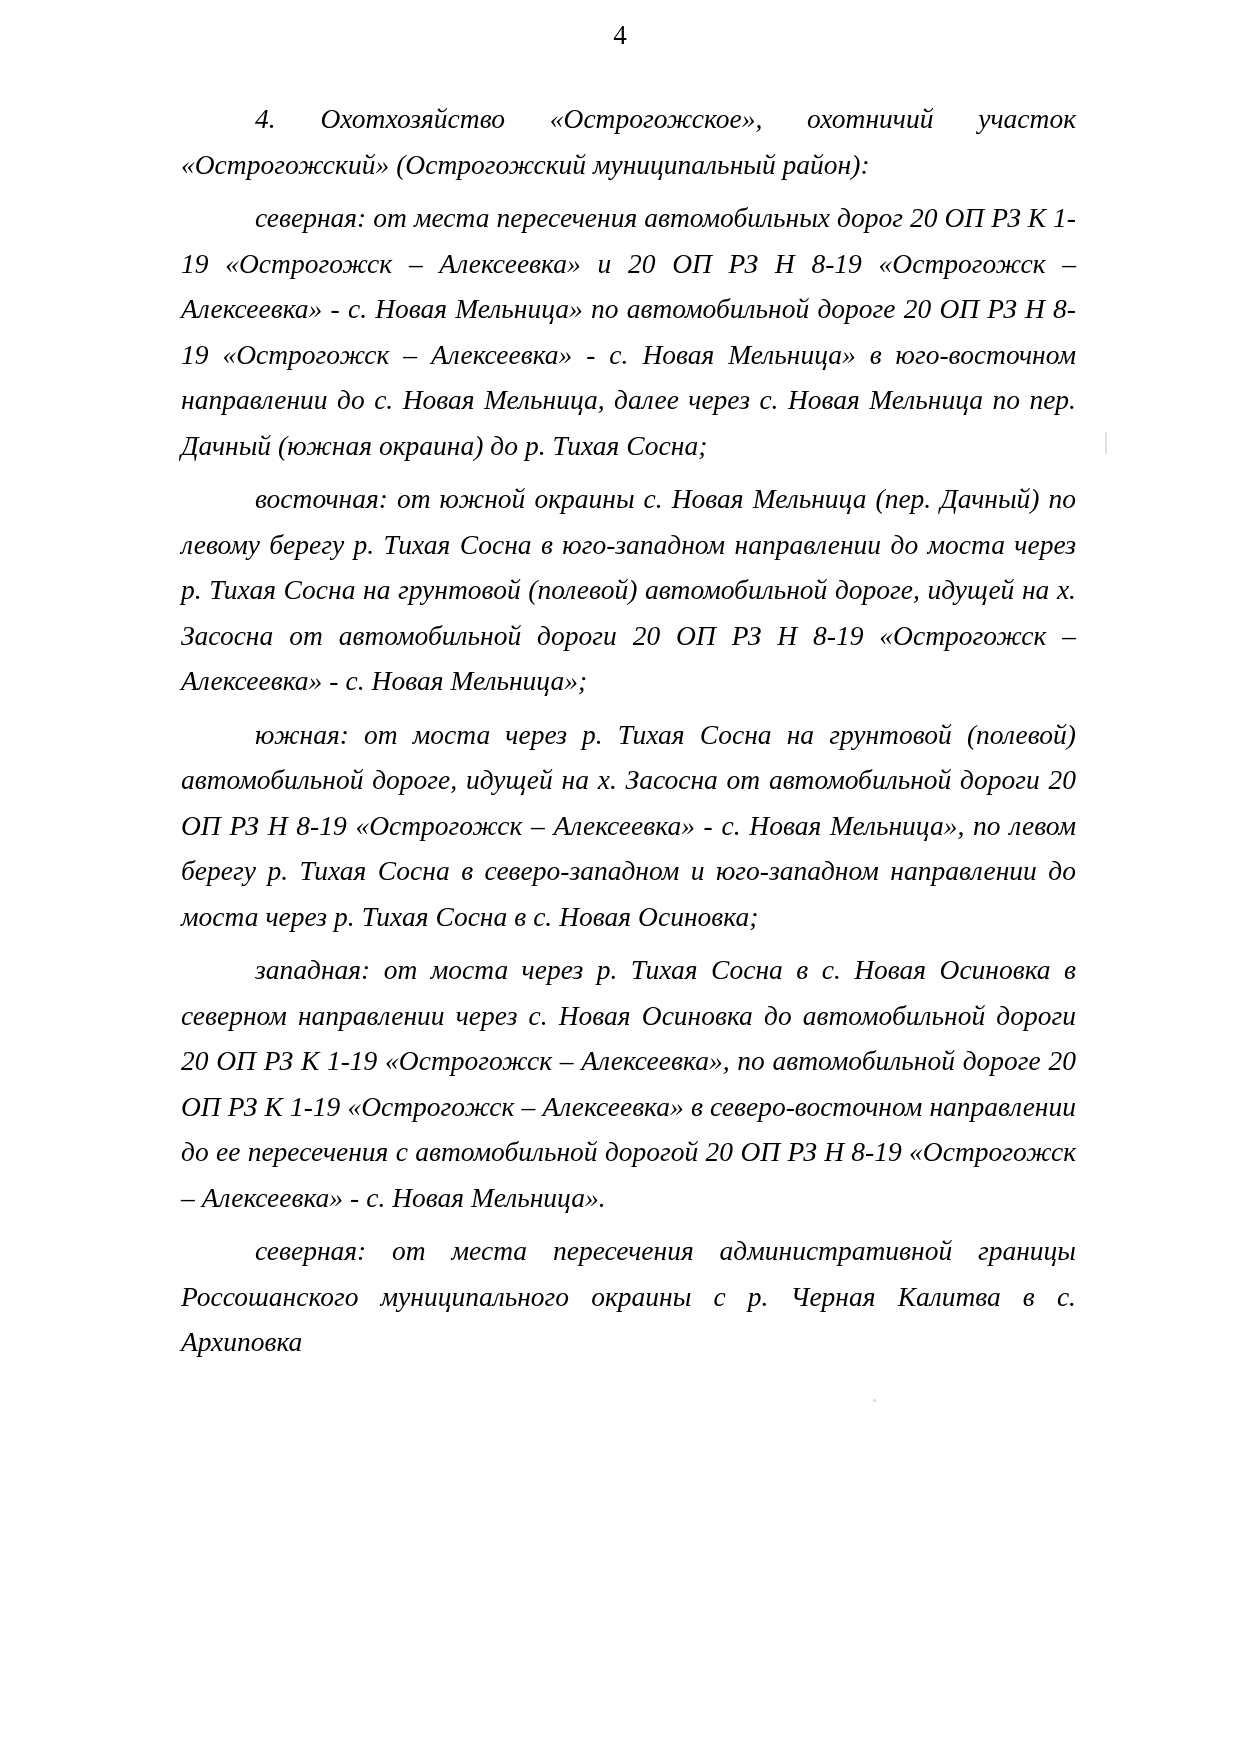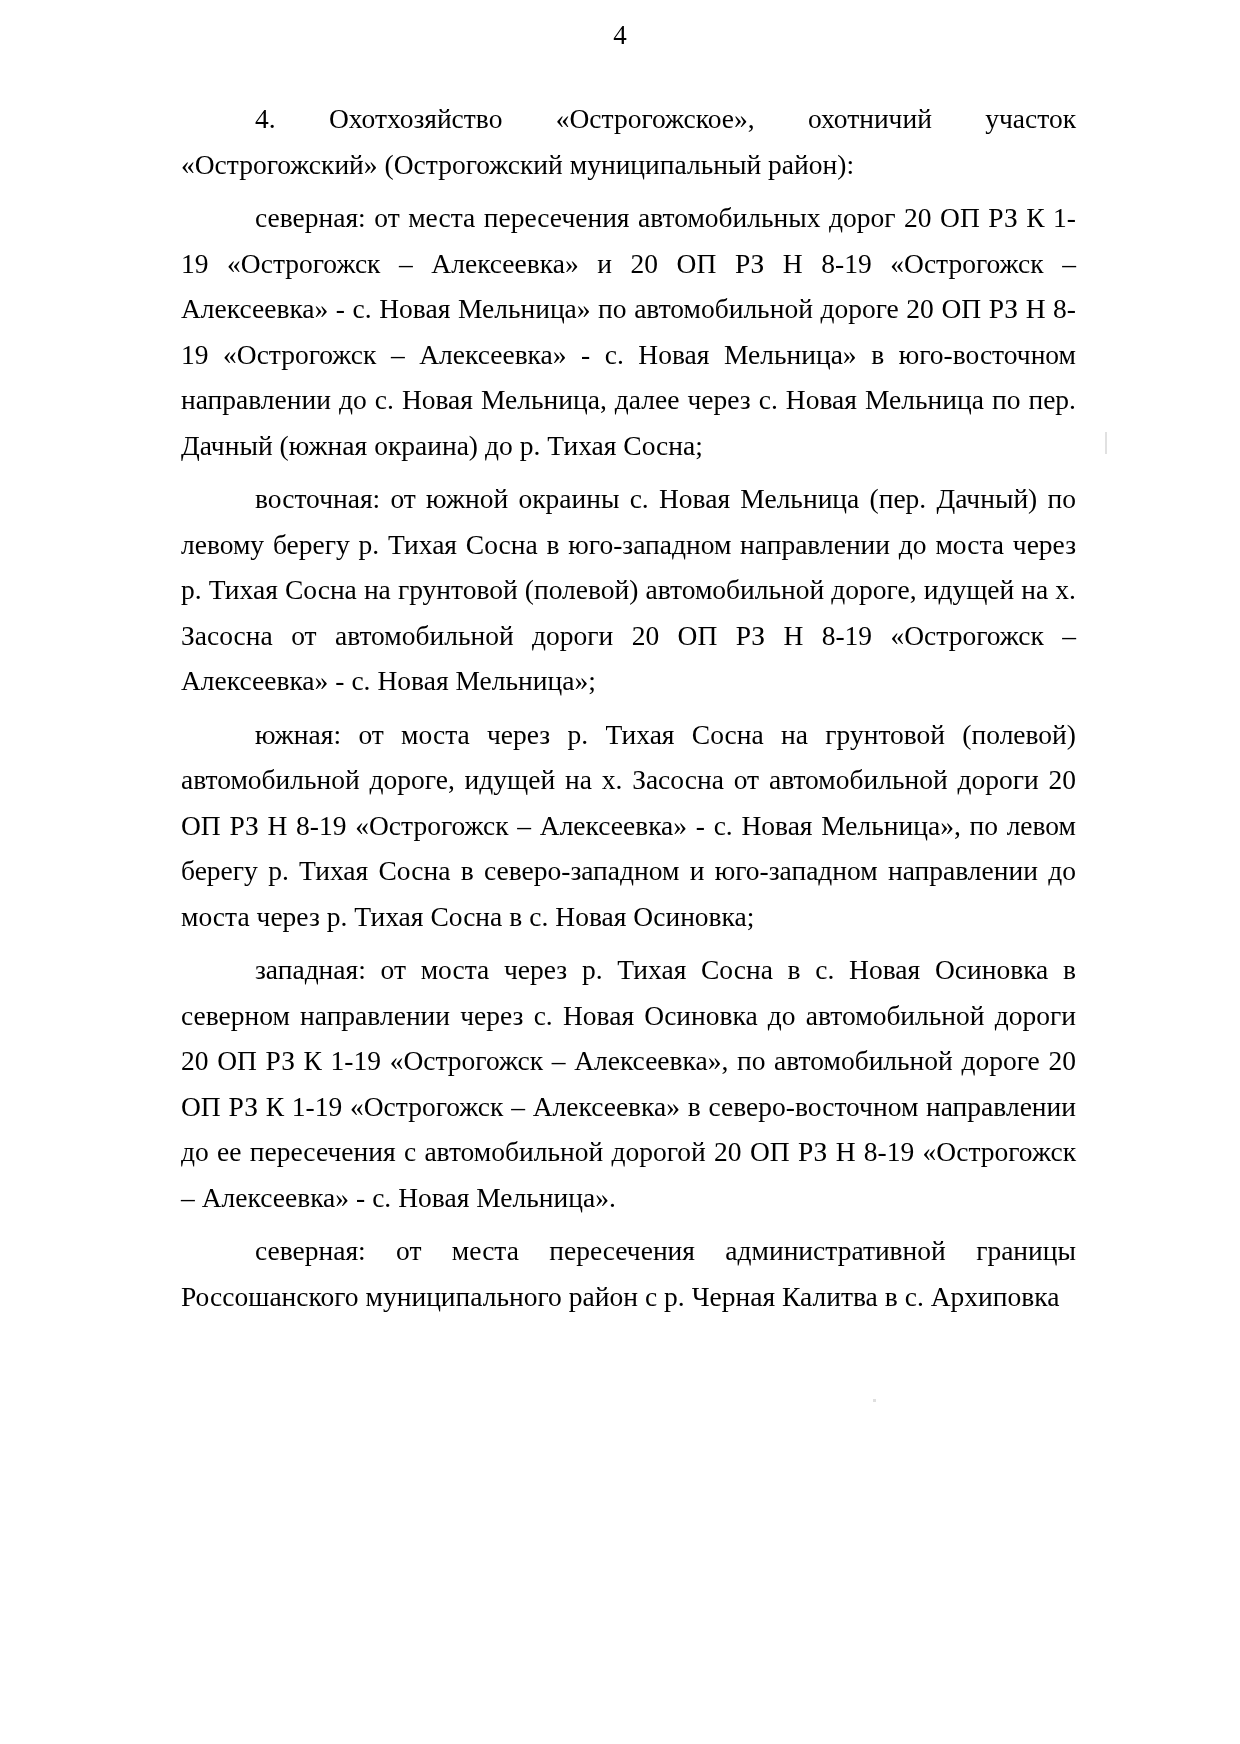--- a/index.html
+++ b/index.html
@@ -36,20 +36,21 @@
   p.para {
     margin: 0 0 0 0;
     padding: 0;
     font-size: 27.5px;
     line-height: 45.5px;
     text-align: justify;
     text-indent: 74px;
     text-justify: inter-word;
     hyphens: none;
     word-spacing: 0.1px;
+    font-style: italic;
   }
   p.para + p.para {
     margin-top: 8px;
   }
   
   .scan-mark {
     position: absolute;
     background: #c9c9c9;
   }
   .mark-a { top: 432px; left: 1105px; width: 2px; height: 22px; opacity: .55; }
@@ -61,19 +62,19 @@
 <div class="page">
 
   <div class="page-number">4</div>
 
   <div class="body-text">
     <p class="para">4. Охотхозяйство «Острогожское», охотничий участок «Острогожский» (Острогожский муниципальный район):</p>
     <p class="para">северная: от места пересечения автомобильных дорог 20 ОП РЗ К 1-19 «Острогожск – Алексеевка» и 20 ОП РЗ Н 8-19 «Острогожск – Алексеевка» - с. Новая Мельница» по автомобильной дороге 20 ОП РЗ Н 8-19 «Острогожск – Алексеевка» - с. Новая Мельница» в юго-восточном направлении до с. Новая Мельница, далее через с. Новая Мельница по пер. Дачный (южная окраина) до р. Тихая Сосна;</p>
     <p class="para">восточная: от южной окраины с. Новая Мельница (пер. Дачный) по левому берегу р. Тихая Сосна в юго-западном направлении до моста через р. Тихая Сосна на грунтовой (полевой) автомобильной дороге, идущей на х. Засосна от автомобильной дороги 20 ОП РЗ Н 8-19 «Острогожск – Алексеевка» - с. Новая Мельница»;</p>
     <p class="para">южная: от моста через р. Тихая Сосна на грунтовой (полевой) автомобильной дороге, идущей на х. Засосна от автомобильной дороги 20 ОП РЗ Н 8-19 «Острогожск – Алексеевка» - с. Новая Мельница», по левом берегу р. Тихая Сосна в северо-западном и юго-западном направлении до моста через р. Тихая Сосна в с. Новая Осиновка;</p>
     <p class="para">западная: от моста через р. Тихая Сосна в с. Новая Осиновка в северном направлении через с. Новая Осиновка до автомобильной дороги 20 ОП РЗ К 1-19 «Острогожск – Алексеевка», по автомобильной дороге 20 ОП РЗ К 1-19 «Острогожск – Алексеевка» в северо-восточном направлении до ее пересечения с автомобильной дорогой 20 ОП РЗ Н 8-19 «Острогожск – Алексеевка» - с. Новая Мельница».</p>
-    <p class="para">северная: от места пересечения административной границы Россошанского муниципального район с р. Черная Калитва в с. Архиповка</p>
+    <p class="para">северная: от места пересечения административной границы Россошанского муниципального окраины с р. Черная Калитва в с. Архиповка</p>
   </div>
 
   <div class="scan-mark mark-a"></div>
   <div class="scan-mark mark-b"></div>
 
 </div>
 
 </body></html>

